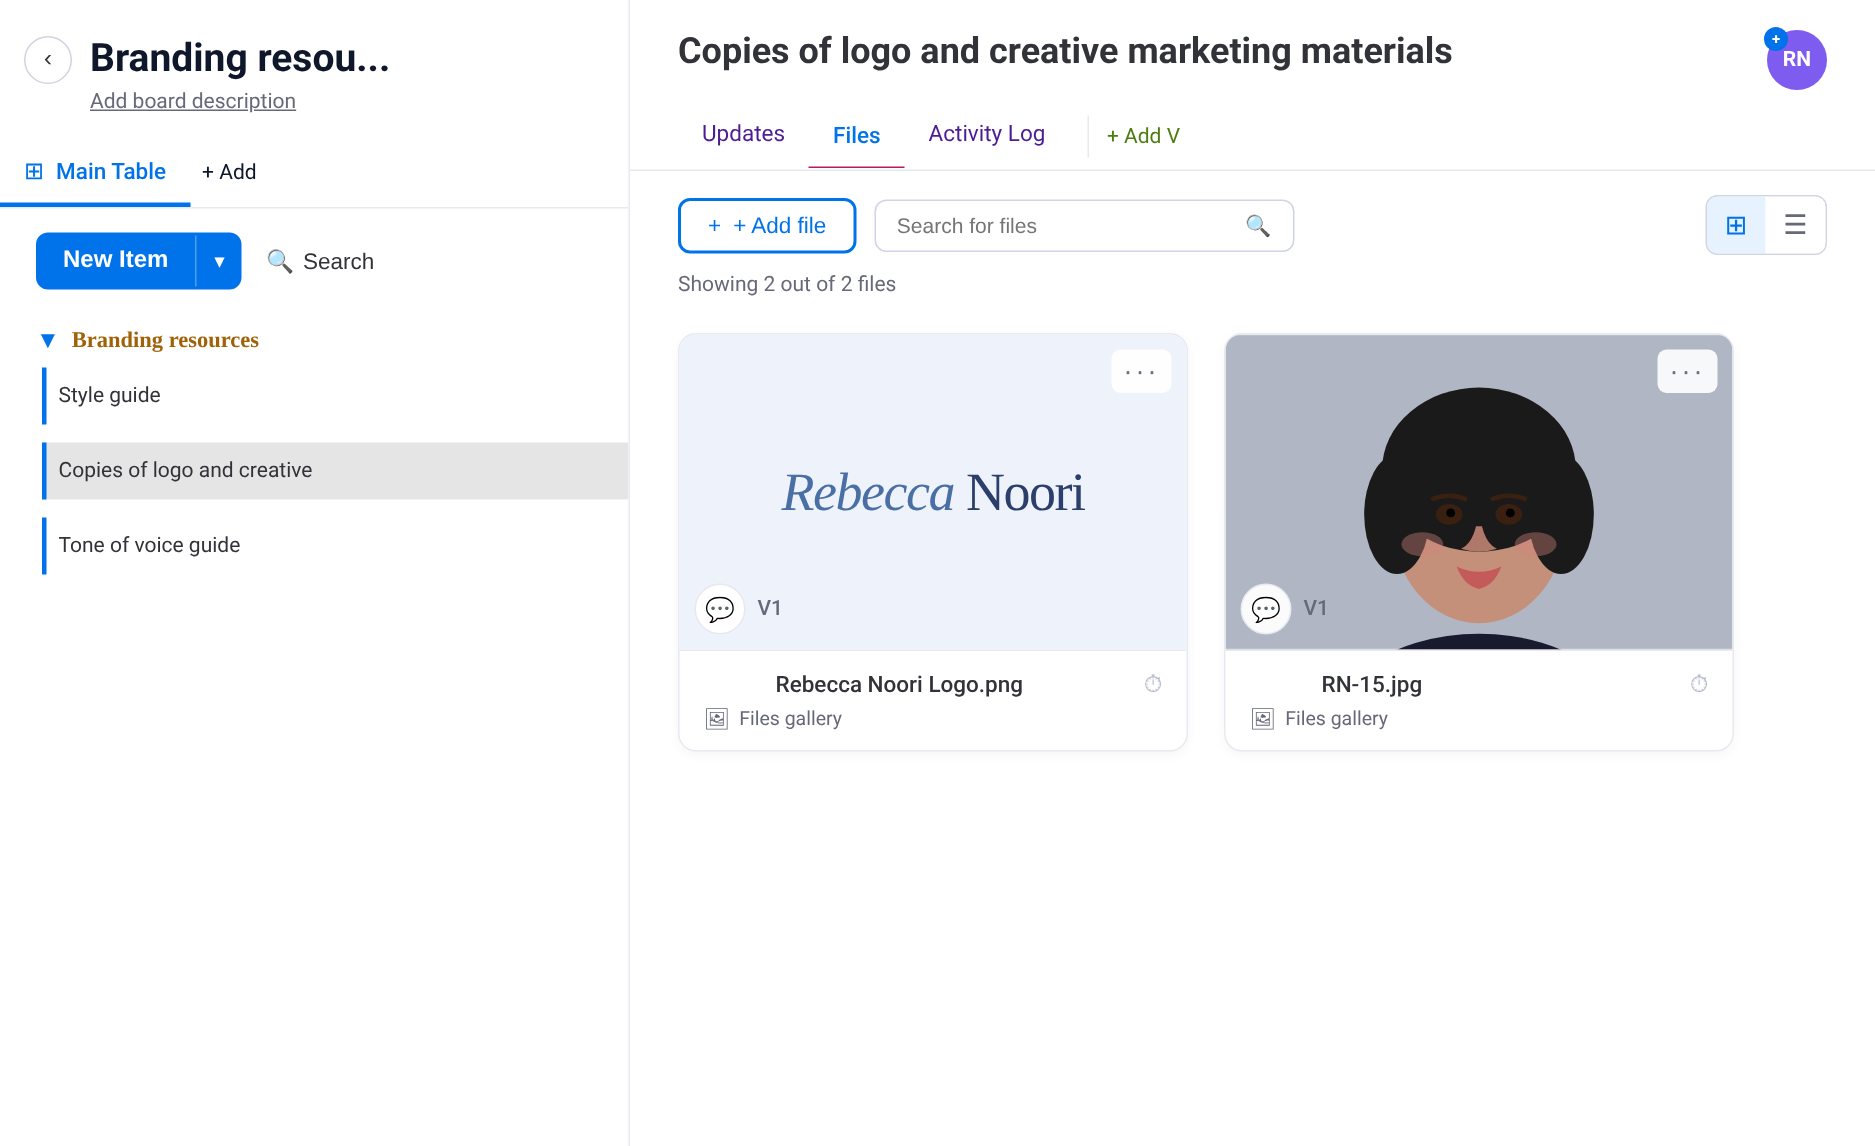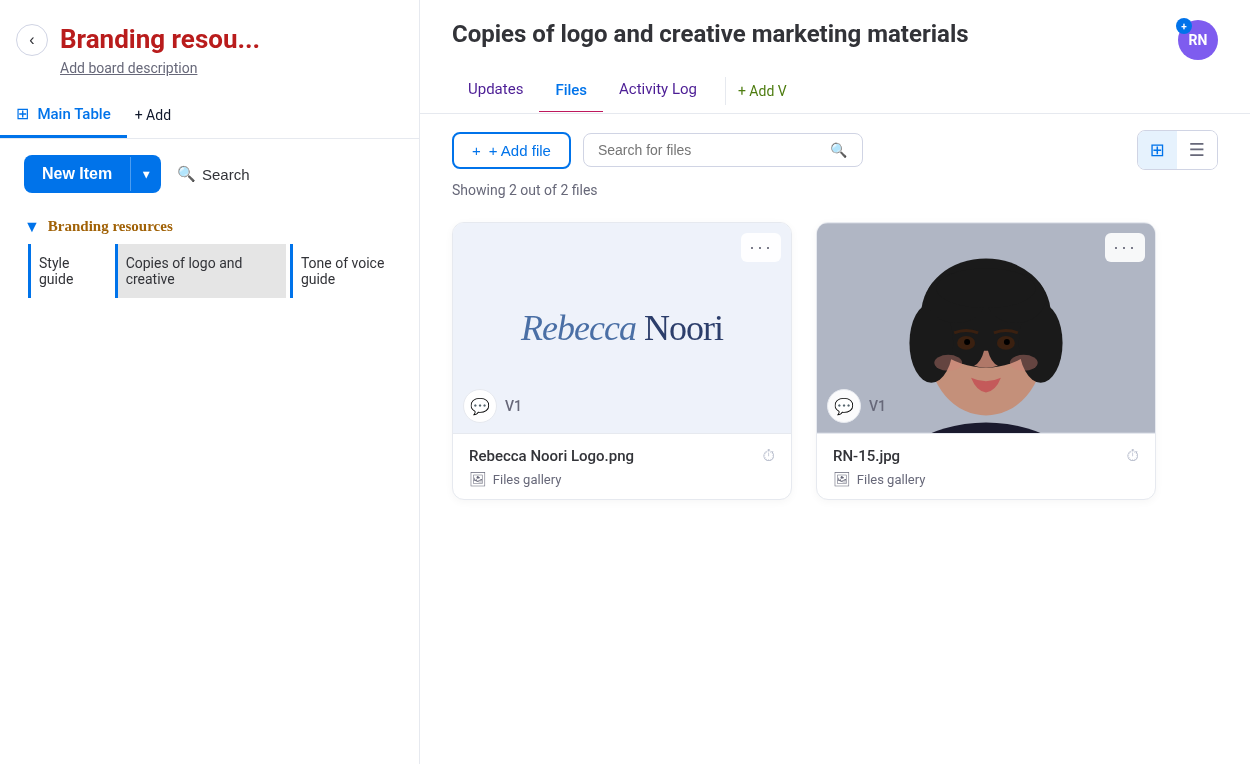--- a/index.html
+++ b/index.html
@@ -41,21 +41,21 @@
       display: flex;
       align-items: center;
       justify-content: center;
       font-size: 16px;
       color: #323338;
     }
 
     .board-title {
       font-size: 26px;
       font-weight: 700;
-      color: #b91c1c;
+      color: #0f172a;
       margin-bottom: 6px;
     }
 
     .board-description {
       font-size: 14px;
       color: #676879;
       margin-bottom: 16px;
       text-decoration: underline;
     }
 
@@ -160,21 +160,22 @@
 
     .group-name {
       font-size: 15px;
       font-weight: 600;
       color: #a16207;
       font-family: Liberation Serif, serif;
     }
 
     .group-items {
       display: flex;
-      flex-direction: row;
+      flex-direction: column;
+      gap: 12px;
     }
 
     .group-item {
       display: flex;
       align-items: center;
       padding: 11px 12px 11px 8px;
       font-size: 14px;
       color: #323338;
       cursor: pointer;
       border-left: 3px solid #0073ea;
@@ -459,20 +460,21 @@
       display: flex;
       align-items: center;
       justify-content: space-between;
       margin-bottom: 6px;
     }
 
     .file-name {
       font-size: 15px;
       font-weight: 500;
       color: #323338;
+      margin-left: 48px;
     }
 
     .file-time-icon {
       color: #b0b6c7;
       font-size: 16px;
       cursor: pointer;
     }
 
     .file-source-row {
       display: flex;

